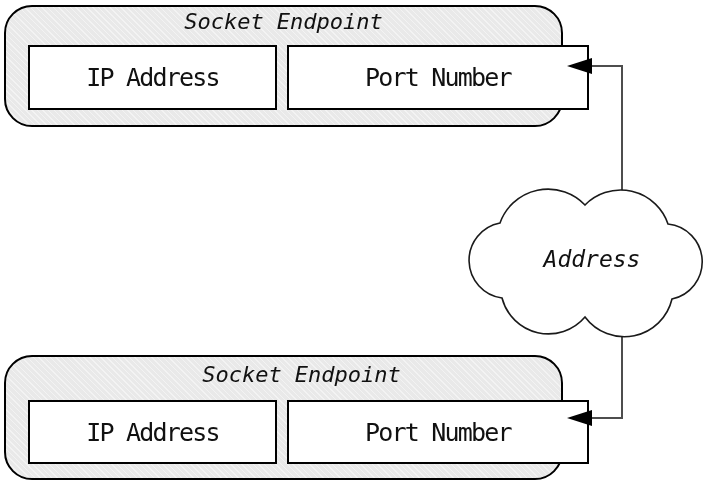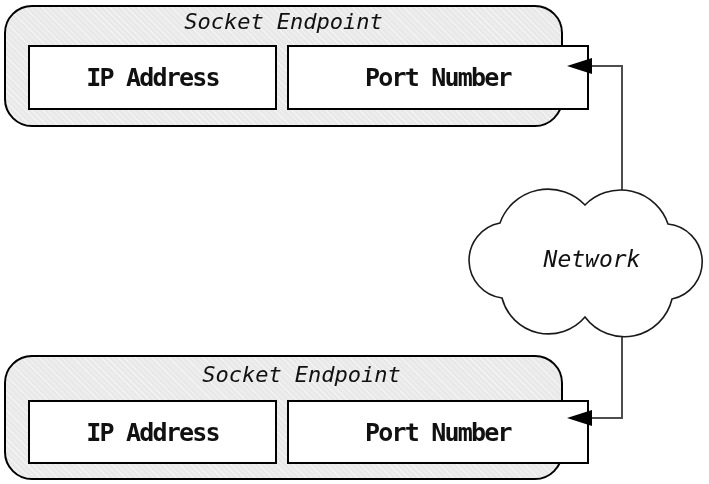--- a/index.html
+++ b/index.html
@@ -35,21 +35,21 @@
   }
   .endpoint.bottom .endpoint-title{top:5px;left:36px;}
   .field{
     position:absolute;
     top:38px;height:65px;
     box-sizing:border-box;
     background:#ffffff;
     border:2px solid #000;
     display:flex;align-items:center;justify-content:center;
     font-size:25px;
-    font-weight:bold;
+    font-weight:normal;
     letter-spacing:-1.8px;
     white-space:nowrap;
   }
   .endpoint.bottom .field{top:43px;height:64px;}
   .field.ip{left:22px;width:249px;}
   .field.port{left:281px;width:302px;}
   .overlay{
     position:absolute;left:0;top:0;width:709px;height:484px;
     pointer-events:none;
   }
@@ -89,15 +89,15 @@
 
     <path d="M 500 223
              A 51 51 0 0 1 585 205
              A 50 50 0 0 1 668 224
              A 38 38 0 0 1 672 299
              A 49 49 0 0 1 585 317
              A 48 48 0 0 1 502 298
              A 38 38 0 0 1 500 223 Z" fill="#ffffff" stroke="#1a1a1a" stroke-width="1.6"></path>
   </svg>
 
-  <div class="network-label">Network</div>
+  <div class="network-label">Address</div>
 
 </div>
 
 </body></html>

